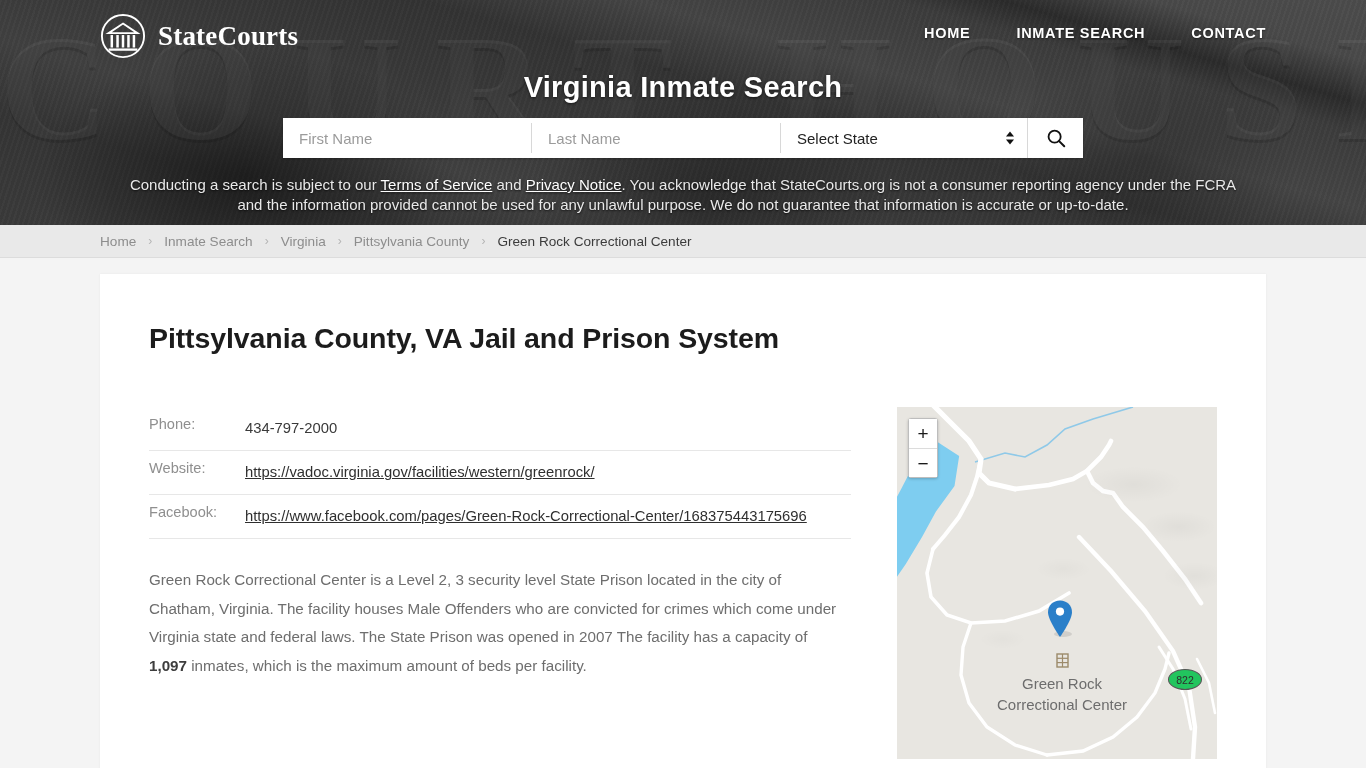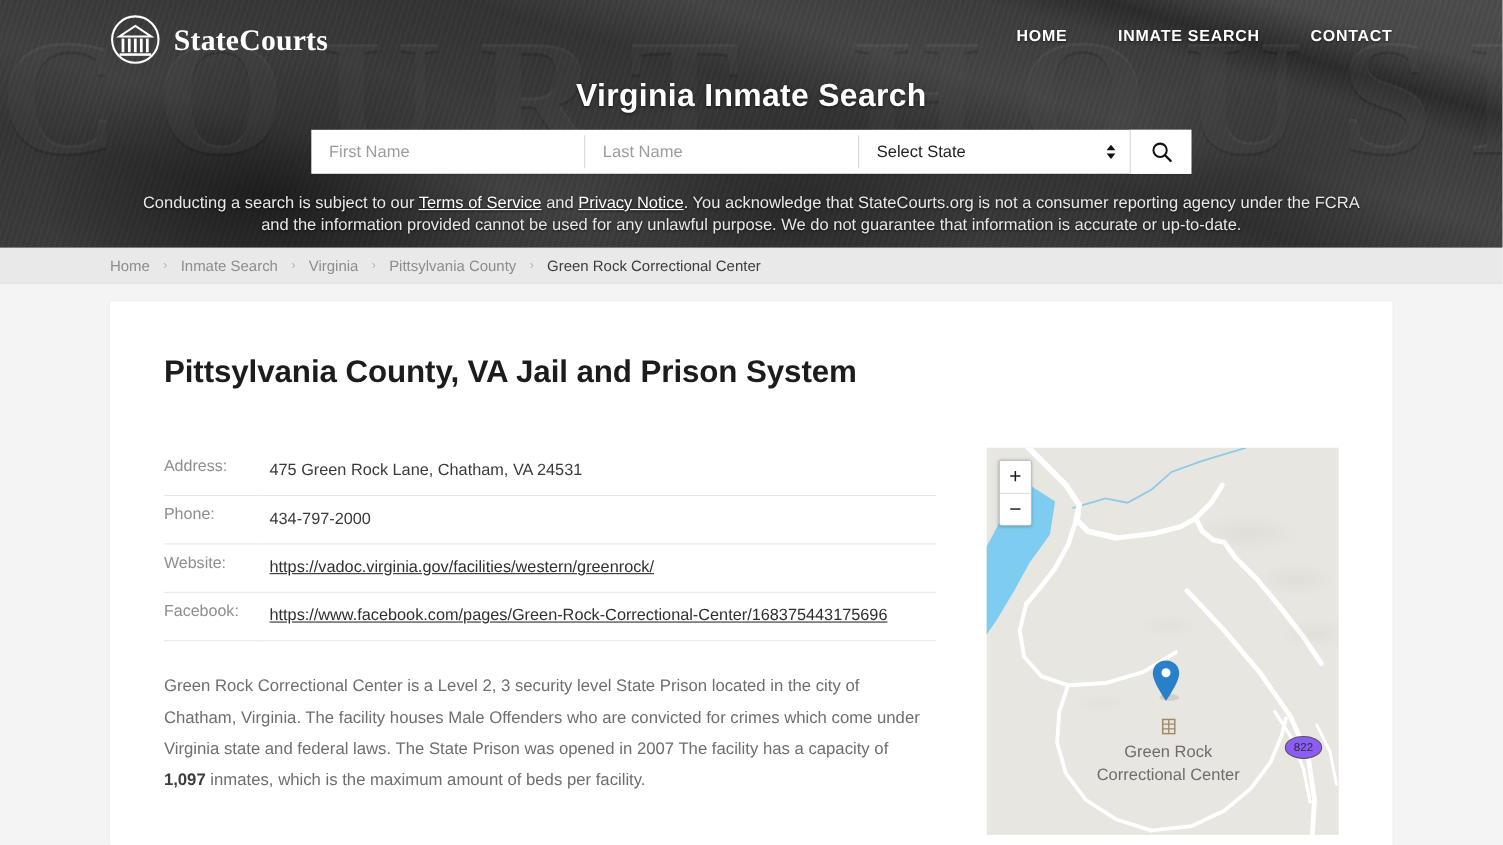--- a/index.html
+++ b/index.html
@@ -315,21 +315,21 @@
     font-size: 15px;
     line-height: 14.5px;
     color: #6d6d6d;
   }
   .shield {
     position: absolute;
     left: 271px; top: 262px;
     width: 34px; height: 21px;
     border: 1.5px solid #555;
     border-radius: 50%;
-    background: #8b5cf6;
+    background: #22c55e;
     display: flex; align-items: center; justify-content: center;
     font-size: 10.5px;
     color: #2e2e2e;
     font-family: "Liberation Sans", sans-serif;
     z-index: 5;
   }
 </style>
 </head>
 <body>
 
@@ -403,24 +403,20 @@
 </div>
 
 <div class="wrap">
   <div class="card">
     <h2 class="content-title">Pittsylvania County, VA Jail and Prison System</h2>
 
     <div class="columns">
       <div class="col-left">
         <table class="info">
           <tbody>
-              <tr>
-            <th>Address:</th>
-            <td class="addr">475 Green Rock Lane, Chatham, VA 24531</td>
-          </tr>
           <tr>
             <th>Phone:</th>
             <td>434-797-2000</td>
           </tr>
           <tr>
             <th>Website:</th>
             <td>
               <a href="#">https://vadoc.virginia.gov/facilities/western/greenrock/</a>
             </td>
           </tr>

